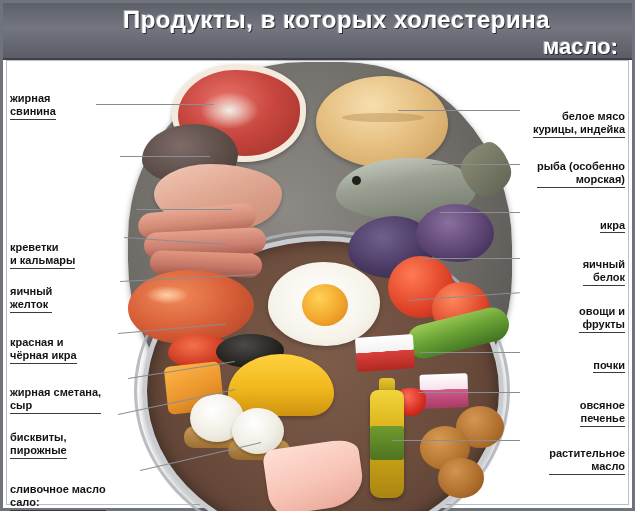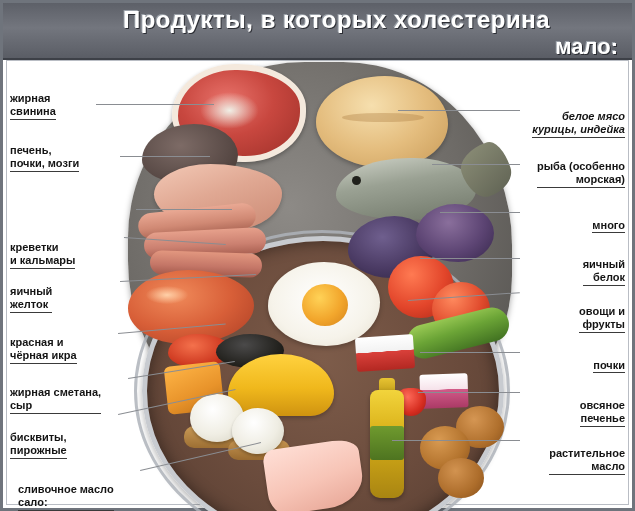--- a/index.html
+++ b/index.html
@@ -222,21 +222,21 @@
 <body>
 
 <div id="poster">
 
   <div class="frame-outer"></div>
   <div class="frame-inner"></div>
 
   <div class="header">
     <div class="title">Продукты, в которых холестерина</div>
     <div class="sub-left">много:</div>
-    <div class="sub-right">мало:</div>
+    <div class="sub-right">масло:</div>
   </div>
 
   <div class="photo">
     <div class="tray"></div>
     <div class="plate"></div>
     <div class="plate-rim"></div>
 
     <div class="f meat-steak"></div>
     <div class="f chicken"></div>
     <div class="f liver"></div>
@@ -303,59 +303,55 @@
   <div class="leader" style="left:420px;top:258px;width:100px;"></div>
   <div class="leader" style="left:408px;top:300px;width:112px;transform:rotate(-4deg);"></div>
   <div class="leader" style="left:420px;top:352px;width:100px;"></div>
   <div class="leader" style="left:418px;top:392px;width:102px;"></div>
   <div class="leader" style="left:392px;top:440px;width:128px;"></div>
 
   <div class="label left" style="top:78px;">
     <span class="ln">жирная
 свинина</span>
   </div>
-  <div class="label left" style="top:130px;">
-    <span class="ln">печень,
-почки, мозги</span>
-  </div>
   <div class="label left" style="top:227px;">
     <span class="ln">креветки
 и кальмары</span>
   </div>
   <div class="label left" style="top:271px;">
     <span class="ln">яичный
 желток</span>
   </div>
   <div class="label left" style="top:322px;">
     <span class="ln">красная и
 чёрная икра</span>
   </div>
   <div class="label left" style="top:372px;">
     <span class="ln">жирная сметана,
 сыр</span>
   </div>
   <div class="label left" style="top:417px;">
     <span class="ln">бисквиты,
 пирожные</span>
   </div>
-  <div class="label left" style="top:469px;margin-left:8px;">
+  <div class="label left" style="top:469px;">
     <span class="ln">сливочное масло
 сало:</span>
   </div>
 
-  <div class="label right" style="top:96px;font-style:italic;">
+  <div class="label right" style="top:96px;">
     <span class="ln">белое мясо
 курицы, индейка</span>
   </div>
   <div class="label right" style="top:146px;">
     <span class="ln">рыба (особенно
 морская)</span>
   </div>
   <div class="label right" style="top:205px;">
-    <span class="ln">много</span>
+    <span class="ln">икра</span>
   </div>
   <div class="label right" style="top:244px;">
     <span class="ln">яичный
 белок</span>
   </div>
   <div class="label right" style="top:291px;text-decoration:underline;">
     <span class="ln">овощи и
 фрукты</span>
   </div>
   <div class="label right" style="top:345px;">

